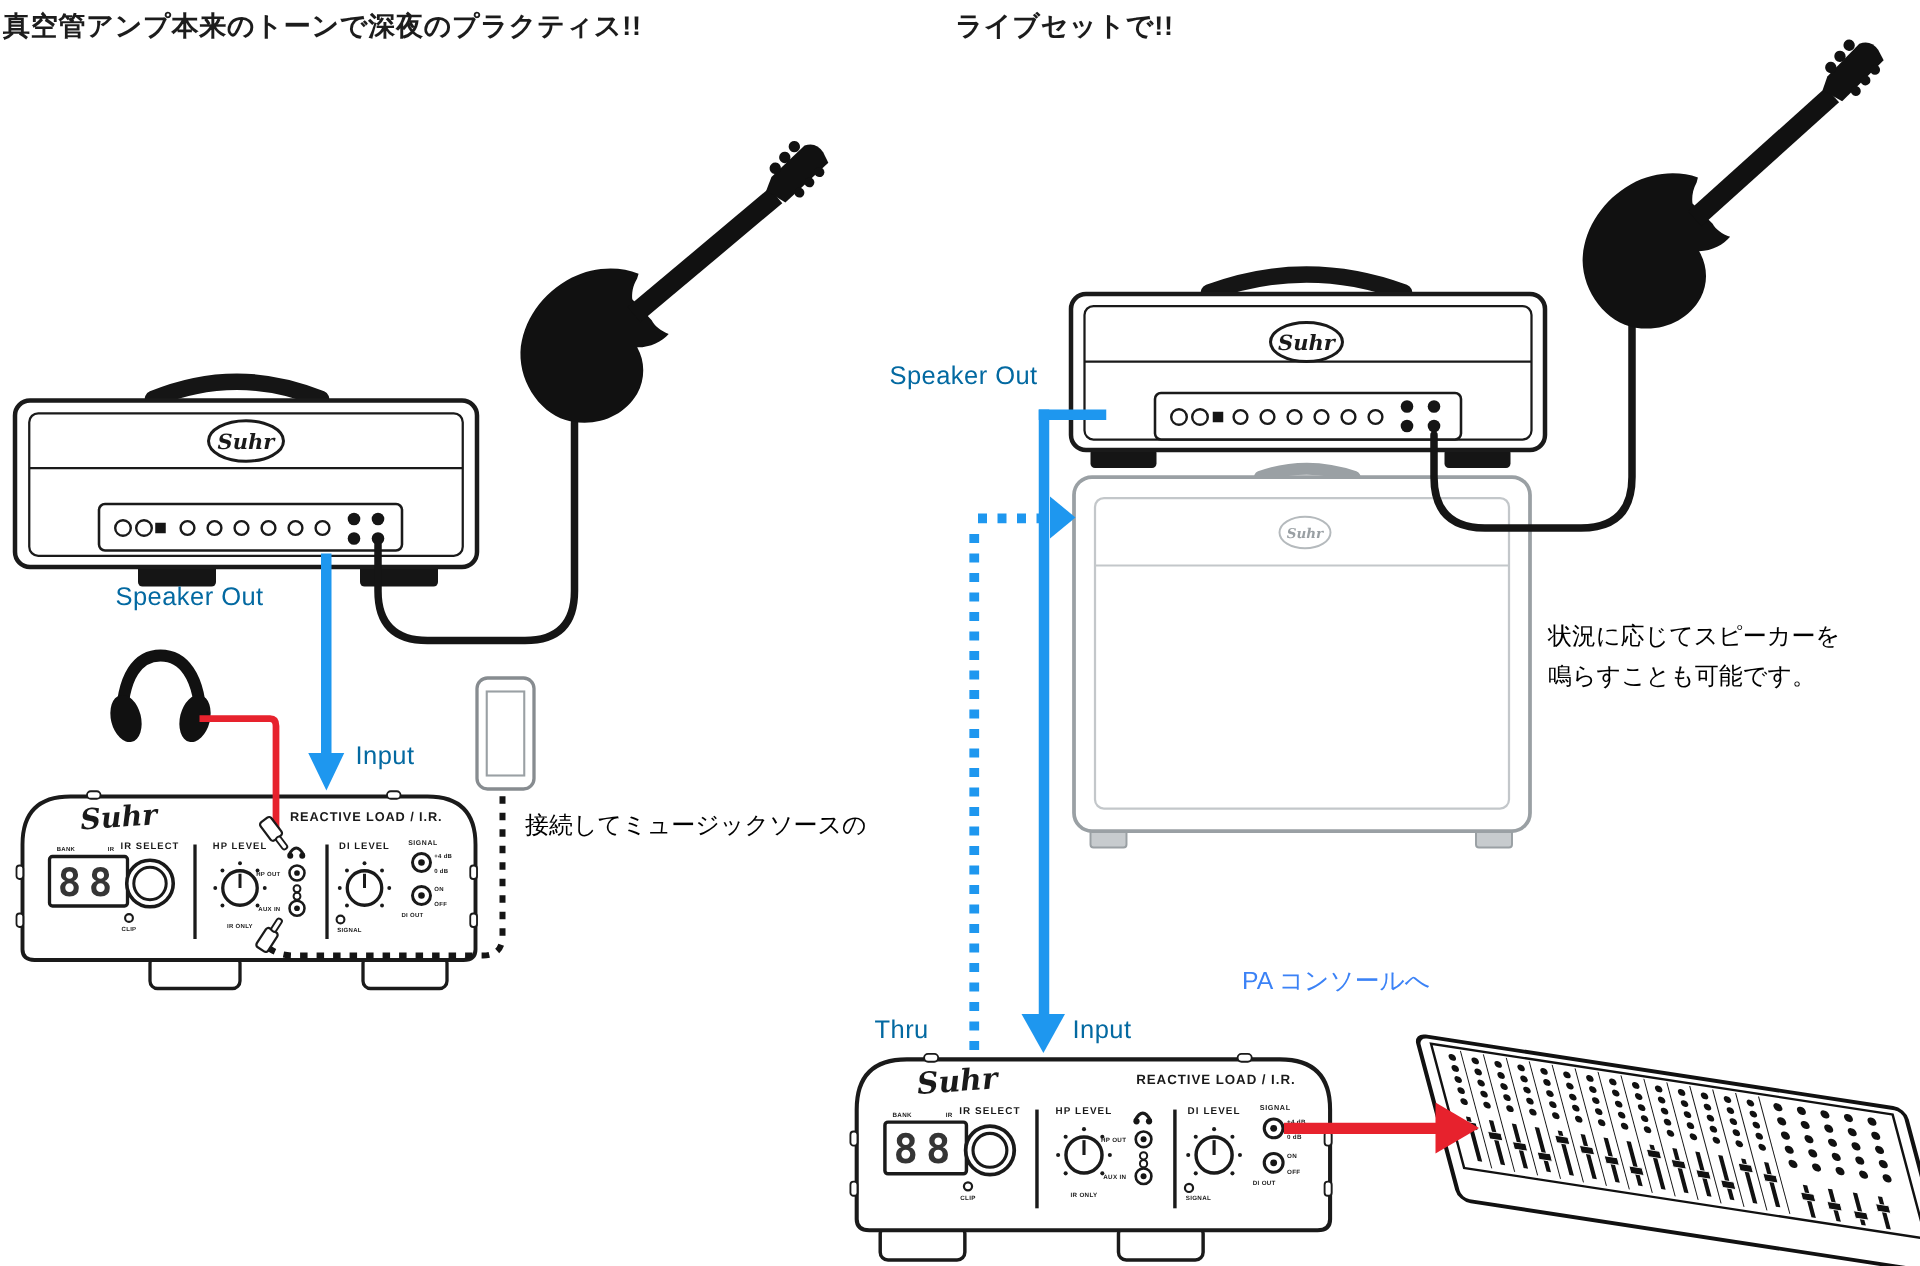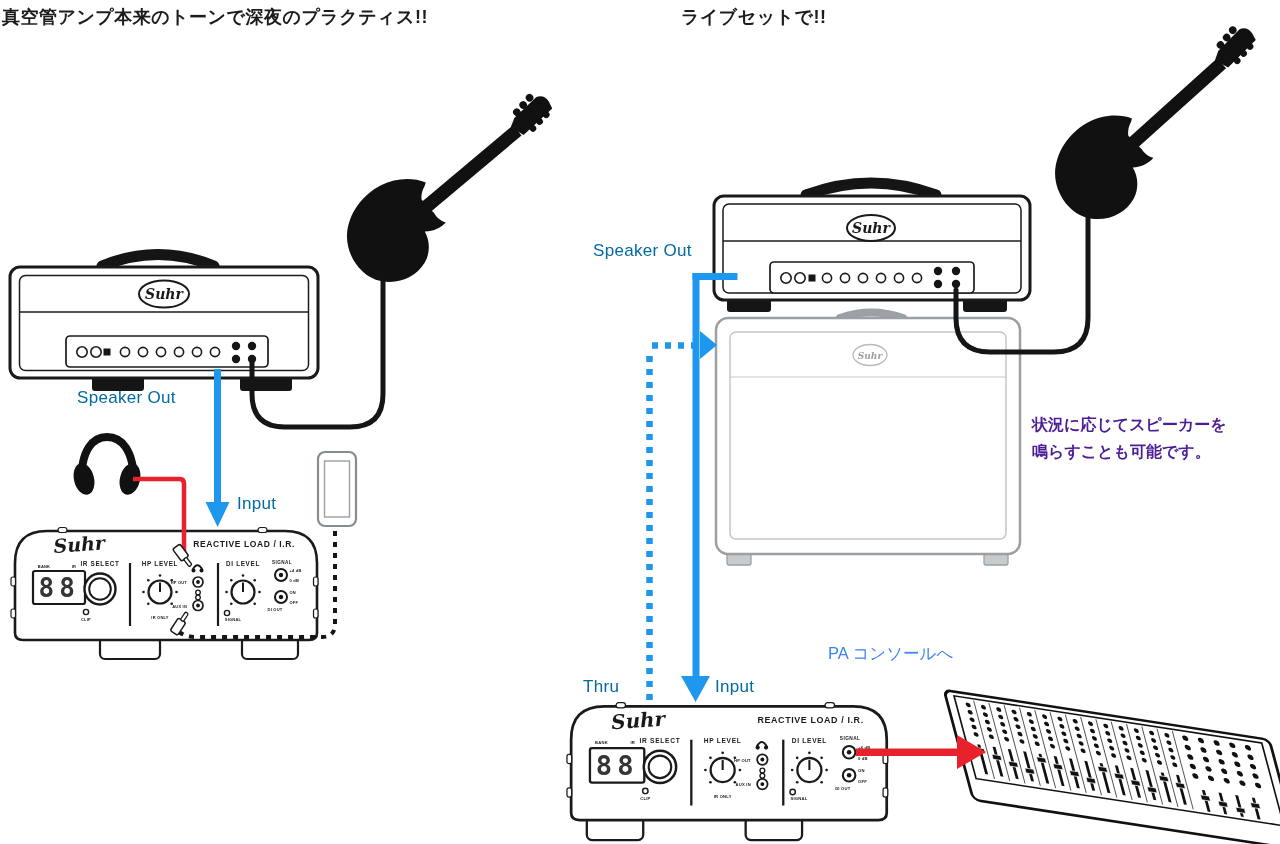--- a/index.html
+++ b/index.html
@@ -3,21 +3,21 @@
 <meta charset="utf-8">
 <style>
   html,body{margin:0;padding:0;background:#fff;}
   #stage{position:relative;width:1280px;height:844px;background:#fff;overflow:hidden;
          font-family:"Liberation Sans","DejaVu Sans",sans-serif;color:#1f1f1f;}
   #art{position:absolute;left:0;top:0;}
   .ovl{position:absolute;white-space:nowrap;}
   .jp-title{font-size:18px;font-weight:700;letter-spacing:.5px;color:#1c1c1c;text-align:center;}
   .en-label{font-size:17px;font-weight:500;letter-spacing:.3px;color:#0369a1;}
   .jp-label{font-size:16.5px;font-weight:500;color:#3b82f6;}
-  .note{font-size:16px;line-height:27px;color:#4c1d95;font-weight:700;}
+  .note{font-size:16px;line-height:27px;color:#000000;font-weight:400;}
   
   .ink{stroke:#1a1a1a;fill:#fff;}
   .blk{fill:#151515;}
   text{fill:#1a1a1a;}
   .logo{font:italic 700 19px "DejaVu Serif",serif;}
   .alogo{font:italic 700 14px "DejaVu Serif",serif;text-anchor:middle;}
   .clogo{font:italic 700 9px "DejaVu Serif",serif;text-anchor:middle;fill:#9aa0a4;}
   .model{font:700 8.5px "Liberation Sans",sans-serif;letter-spacing:.6px;}
   .sec{font:700 6.3px "Liberation Sans",sans-serif;letter-spacing:.7px;text-anchor:middle;}
   .tiny{font:700 4px "Liberation Sans",sans-serif;letter-spacing:.2px;}
@@ -449,26 +449,27 @@
     <text x="263" y="86" class="tiny" text-anchor="middle">DI OUT</text>
   </g>
 
   <g>
     <rect x="856" y="748.5" width="104" height="7.5" fill="#e7222d"></rect>
     <path d="M957,735 L957,769 L986,752 Z" fill="#e7222d"></path>
   </g>
 </svg>
 
 <div class="ovl jp-title" style="left:2px;top:5px">真空管アンプ本来のトーンで深夜のプラクティス!!</div>
-<div class="ovl jp-title" style="left:681px;top:5px">ライブセットで!!</div>
+<div class="ovl jp-title" style="left:637px;top:5px">ライブセットで!!</div>
 
 <div class="ovl en-label" style="left:77px;top:388px">Speaker Out</div>
 <div class="ovl en-label" style="left:237px;top:494px">Input</div>
 
 <div class="ovl note" style="left:350px;top:537px">
+  <div>接続してミュージックソースの</div>
 </div>
 
 <div class="ovl en-label" style="left:593px;top:241px">Speaker Out</div>
 <div class="ovl en-label" style="left:583px;top:677px">Thru</div>
 <div class="ovl en-label" style="left:715px;top:677px">Input</div>
 
 <div class="ovl note" style="left:1032px;top:411px">
   <div>状況に応じてスピーカーを</div>
   <div>鳴らすことも可能です。</div>
 </div>

